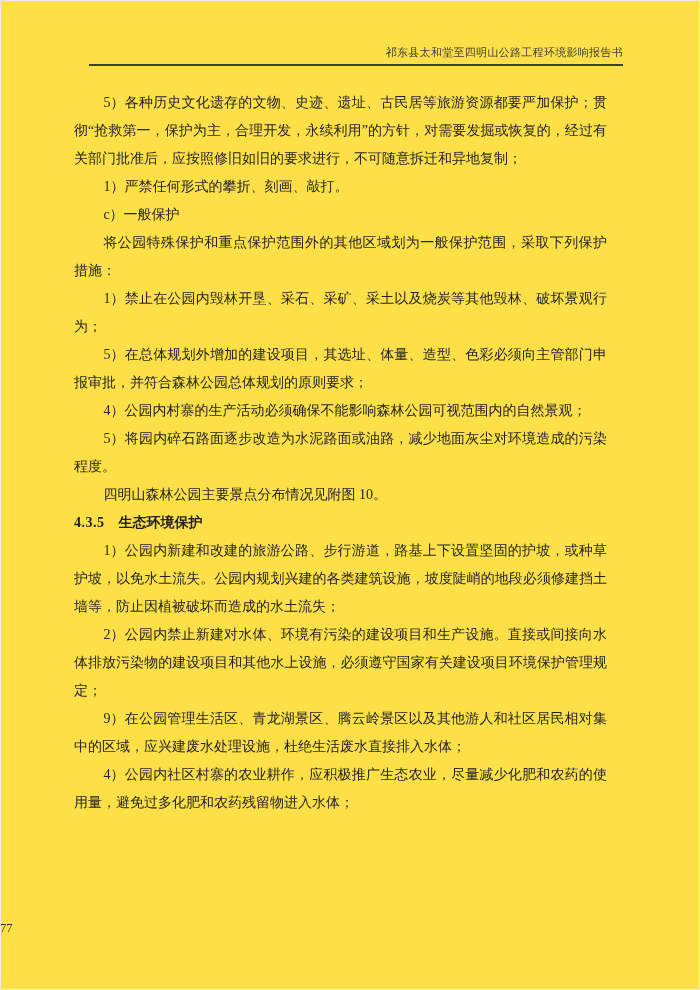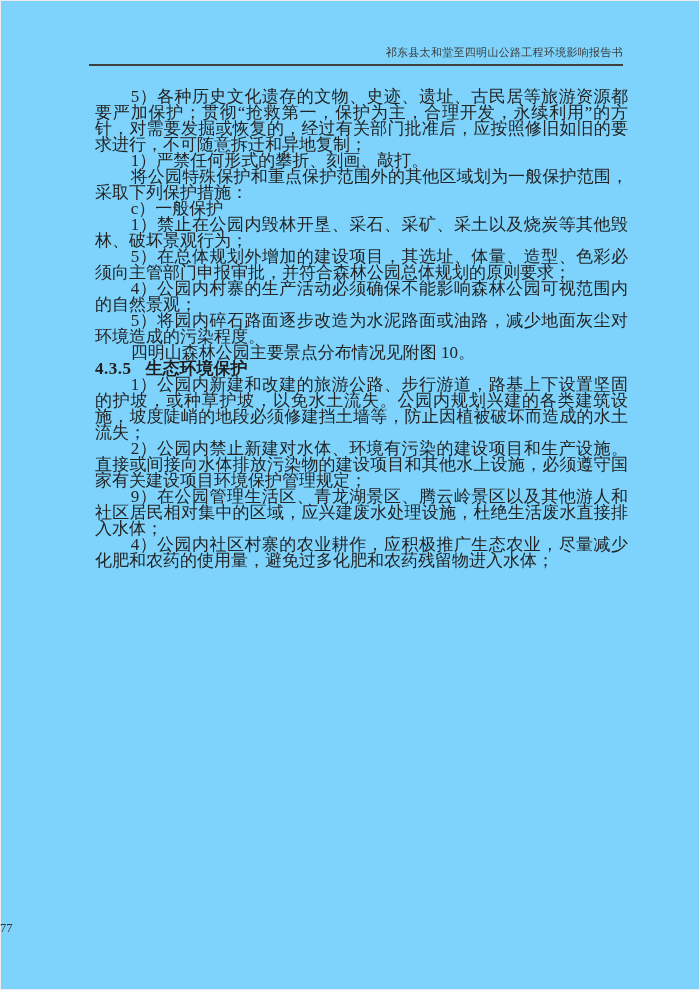--- a/index.html
+++ b/index.html
@@ -3,21 +3,21 @@
 <meta charset="utf-8">
 <style>
   * { box-sizing: border-box; }
   html, body { margin: 0; padding: 0; background: #ffffff; }
   body { font-family: "Liberation Serif", serif; }
 
   .page {
     position: relative;
     width: 700px;
     height: 990px;
-    background: #7dd3fc;
+    background: #fde047;
     overflow: hidden;
     box-shadow: inset 0 0 0 1px #ececec;
   }
 
   .doc-header {
     position: absolute;
     top: 45px;
     left: 89px;
     width: 534px;
     text-align: right;
@@ -32,24 +32,24 @@
     top: 64px;
     left: 89px;
     width: 534px;
     height: 2px;
     background: #3f3f3f;
   }
 
   .doc-body {
     position: absolute;
     top: 89px;
-    left: 95px;
+    left: 74px;
     width: 533px;
-    font-size: 17px;
-    line-height: 16px;
+    font-size: 14px;
+    line-height: 28px;
     color: #232323;
     text-align: justify;
   }
 
   .doc-body p {
     margin: 0;
     text-indent: 2.1em;
   }
 
   .doc-body p.section-heading {
@@ -79,22 +79,22 @@
 
 <div class="page">
 
   <div class="doc-header">祁东县太和堂至四明山公路工程环境影响报告书</div>
 
   <div class="header-rule"></div>
 
   <div class="doc-body">
       <p>5）各种历史文化遗存的文物、史迹、遗址、古民居等旅游资源都要严加保护；贯彻“抢救第一，保护为主，合理开发，永续利用”的方针，对需要发掘或恢复的，经过有关部门批准后，应按照修旧如旧的要求进行，不可随意拆迁和异地复制；</p>
       <p>1）严禁任何形式的攀折、刻画、敲打。</p>
+      <p>c）一般保护</p>
       <p>将公园特殊保护和重点保护范围外的其他区域划为一般保护范围，采取下列保护措施：</p>
-      <p>c）一般保护</p>
       <p>1）禁止在公园内毁林开垦、采石、采矿、采土以及烧炭等其他毁林、破坏景观行为；</p>
       <p>5）在总体规划外增加的建设项目，其选址、体量、造型、色彩必须向主管部门申报审批，并符合森林公园总体规划的原则要求；</p>
       <p>4）公园内村寨的生产活动必须确保不能影响森林公园可视范围内的自然景观；</p>
       <p>5）将园内碎石路面逐步改造为水泥路面或油路，减少地面灰尘对环境造成的污染程度。</p>
       <p>四明山森林公园主要景点分布情况见附图 10。</p>
       <p class="section-heading"><span class="heading-number">4.3.5</span><span>生态环境保护</span></p>
       <p>1）公园内新建和改建的旅游公路、步行游道，路基上下设置坚固的护坡，或种草护坡，以免水土流失。公园内规划兴建的各类建筑设施，坡度陡峭的地段必须修建挡土墙等，防止因植被破坏而造成的水土流失；</p>
       <p>2）公园内禁止新建对水体、环境有污染的建设项目和生产设施。直接或间接向水体排放污染物的建设项目和其他水上设施，必须遵守国家有关建设项目环境保护管理规定；</p>
       <p>9）在公园管理生活区、青龙湖景区、腾云岭景区以及其他游人和社区居民相对集中的区域，应兴建废水处理设施，杜绝生活废水直接排入水体；</p>
       <p>4）公园内社区村寨的农业耕作，应积极推广生态农业，尽量减少化肥和农药的使用量，避免过多化肥和农药残留物进入水体；</p>

